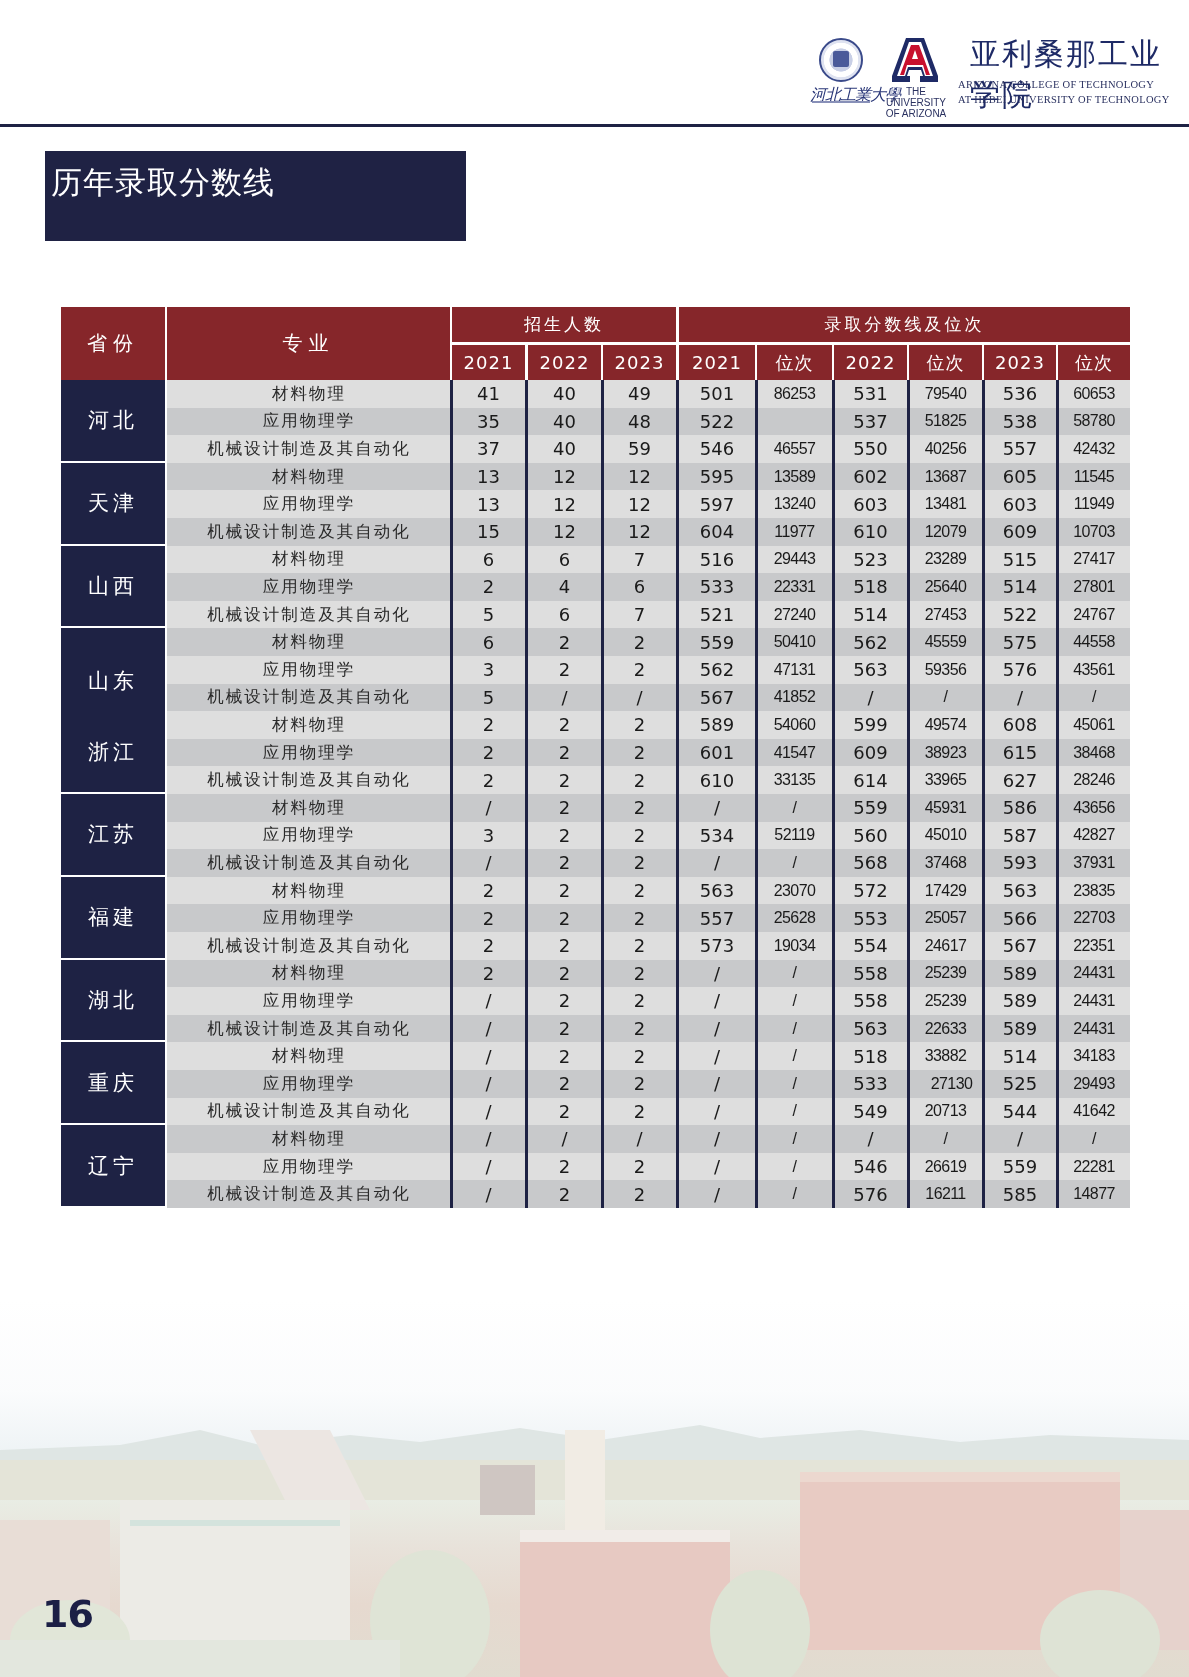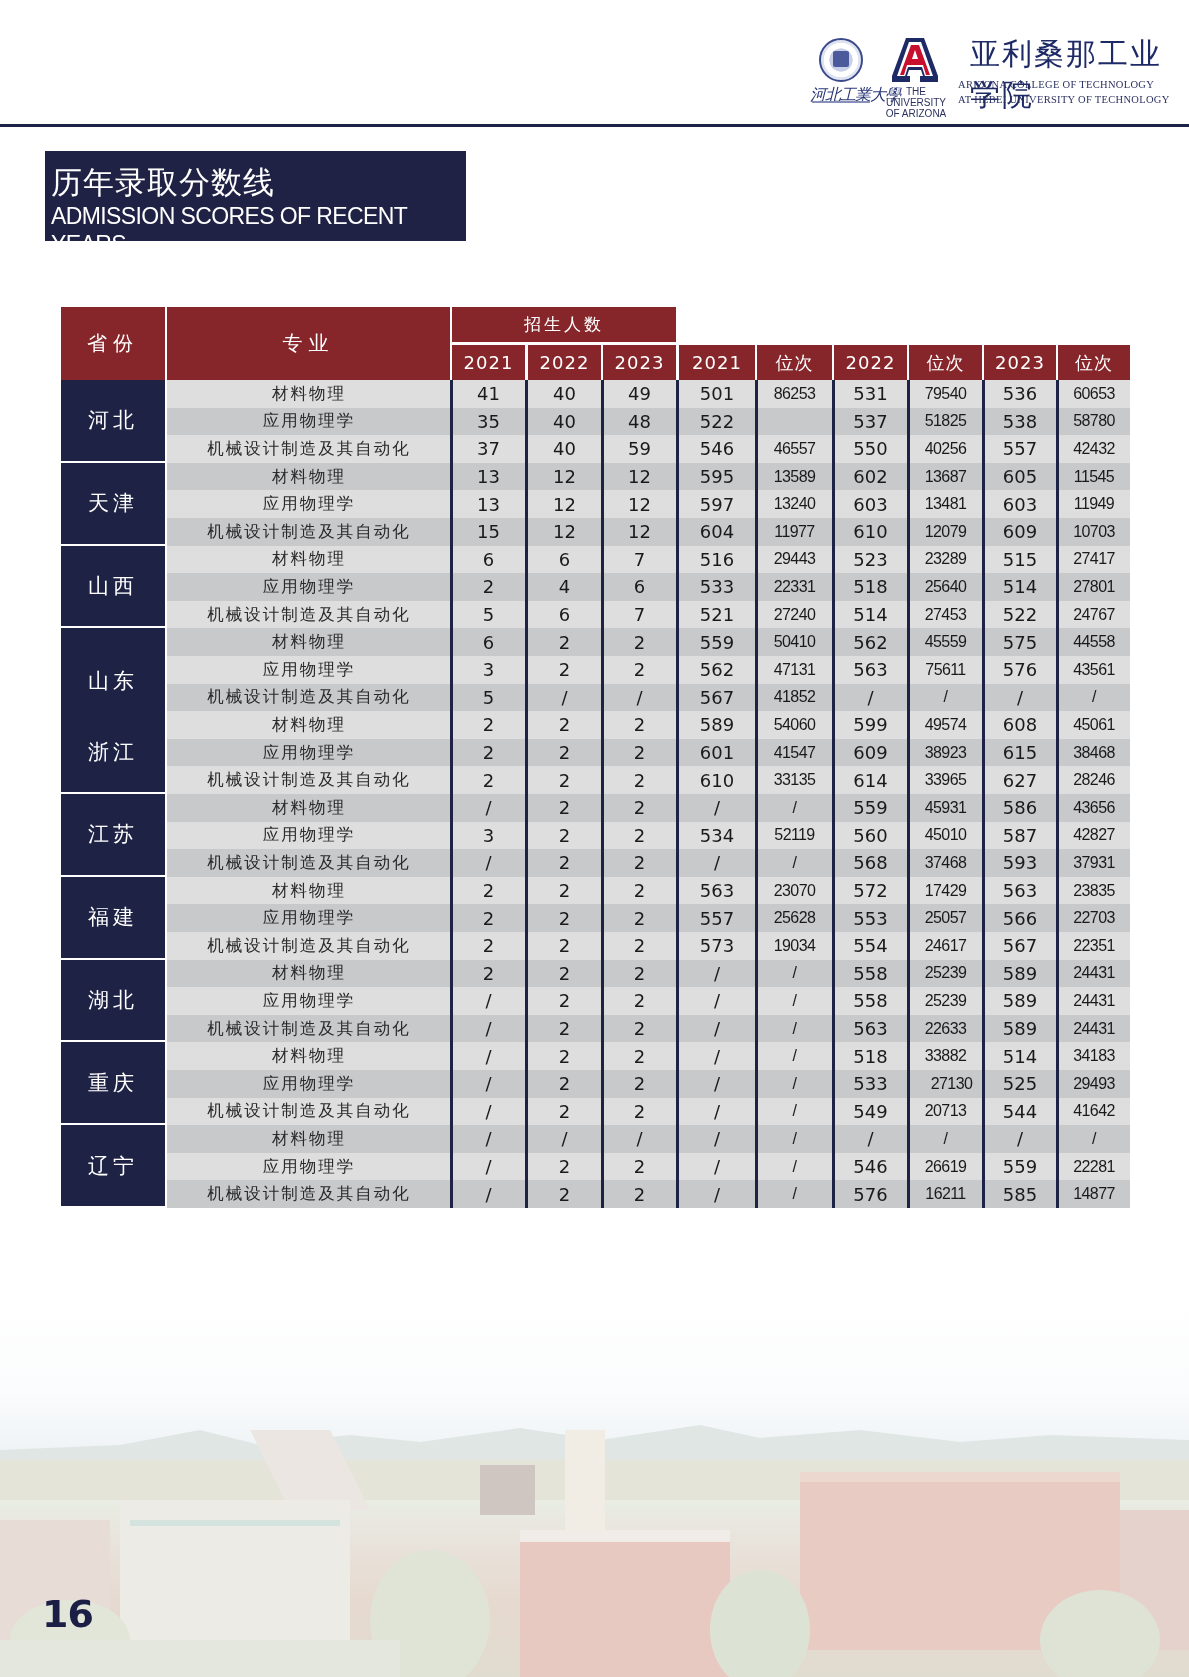--- a/index.html
+++ b/index.html
@@ -76,28 +76,28 @@
   <div class="brand-cn">亚利桑那工业学院</div>
   <div class="brand-en">
     <div>ARIZONA COLLEGE OF TECHNOLOGY</div>
     <div>AT HEBEI UNIVERSITY OF TECHNOLOGY</div>
   </div>
   <div class="header-rule"></div>
 </div>
 
 <div class="title-box">
   <div class="title-cn">历年录取分数线</div>
-  <div class="title-en">ADMISSION SCORES OF RECENT YEARS</div>
 </div>
 
 <div class="table" id="score-table">
   <div class="thead">
     <div class="th th-big" style="left:0;top:0;width:104px;height:73px;">省份</div>
     <div class="th th-big" style="left:106px;top:0;width:283px;height:73px;">专业</div>
     <div class="th th-group" style="left:391px;top:0;width:224px;height:35px;">招生人数</div>
+    <div class="th th-group" style="left:618px;top:0;width:451px;height:35px;">录取分数线及位次</div>
     <div class="th th-sub" style="left:391px;top:38px;width:73px;height:35px;">2021</div>
     <div class="th th-sub" style="left:467px;top:38px;width:73px;height:35px;">2022</div>
     <div class="th th-sub" style="left:542px;top:38px;width:73px;height:35px;">2023</div>
     <div class="th th-sub" style="left:618px;top:38px;width:76px;height:35px;">2021</div>
     <div class="th th-sub" style="left:696px;top:38px;width:75px;height:35px;">位次</div>
     <div class="th th-sub" style="left:773px;top:38px;width:73px;height:35px;">2022</div>
     <div class="th th-sub" style="left:848px;top:38px;width:73px;height:35px;">位次</div>
     <div class="th th-sub" style="left:923px;top:38px;width:72px;height:35px;">2023</div>
     <div class="th th-sub" style="left:997px;top:38px;width:72px;height:35px;">位次</div>
   </div>
@@ -227,21 +227,21 @@
         <div class="cell rank" style="left: 891px; width: 72px;">44558</div>
       </div>
       <div class="row odd" style="top: 276px;">
         <div class="cell major">应用物理学</div>
         <div class="cell num" style="left: 285px; width: 73px;">3</div>
         <div class="cell num" style="left: 361px; width: 73px;">2</div>
         <div class="cell num" style="left: 436px; width: 73px;">2</div>
         <div class="cell num" style="left: 512px; width: 76px;">562</div>
         <div class="cell rank" style="left: 590px; width: 75px;">47131</div>
         <div class="cell num" style="left: 667px; width: 73px;">563</div>
-        <div class="cell rank" style="left: 742px; width: 73px;">75611</div>
+        <div class="cell rank" style="left: 742px; width: 73px;">59356</div>
         <div class="cell num" style="left: 817px; width: 72px;">576</div>
         <div class="cell rank" style="left: 891px; width: 72px;">43561</div>
       </div>
       <div class="row even" style="top: 303.6px;">
         <div class="cell major">机械设计制造及其自动化</div>
         <div class="cell num" style="left: 285px; width: 73px;">5</div>
         <div class="cell num" style="left: 361px; width: 73px;">/</div>
         <div class="cell num" style="left: 436px; width: 73px;">/</div>
         <div class="cell num" style="left: 512px; width: 76px;">567</div>
         <div class="cell rank" style="left: 590px; width: 75px;">41852</div>

